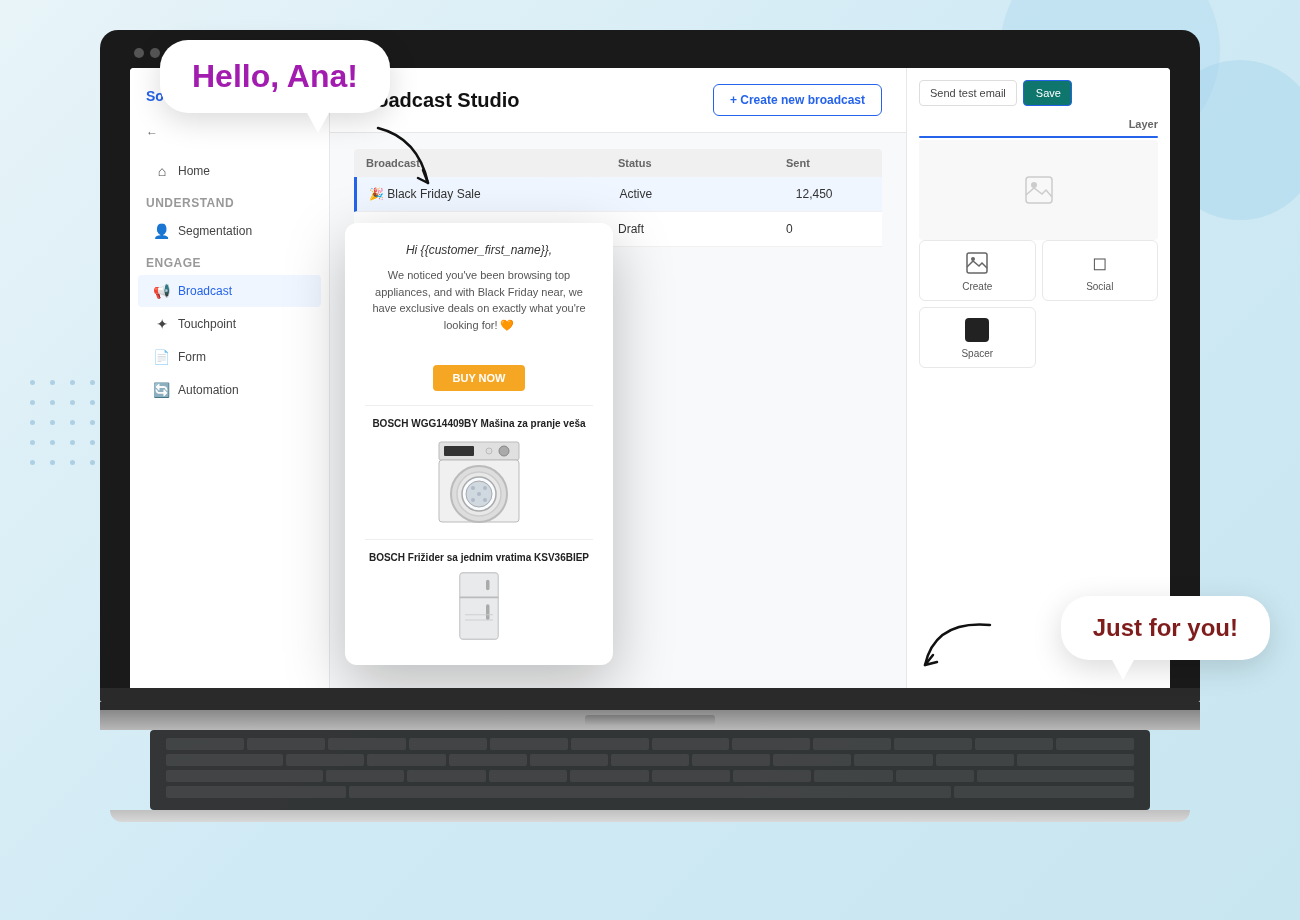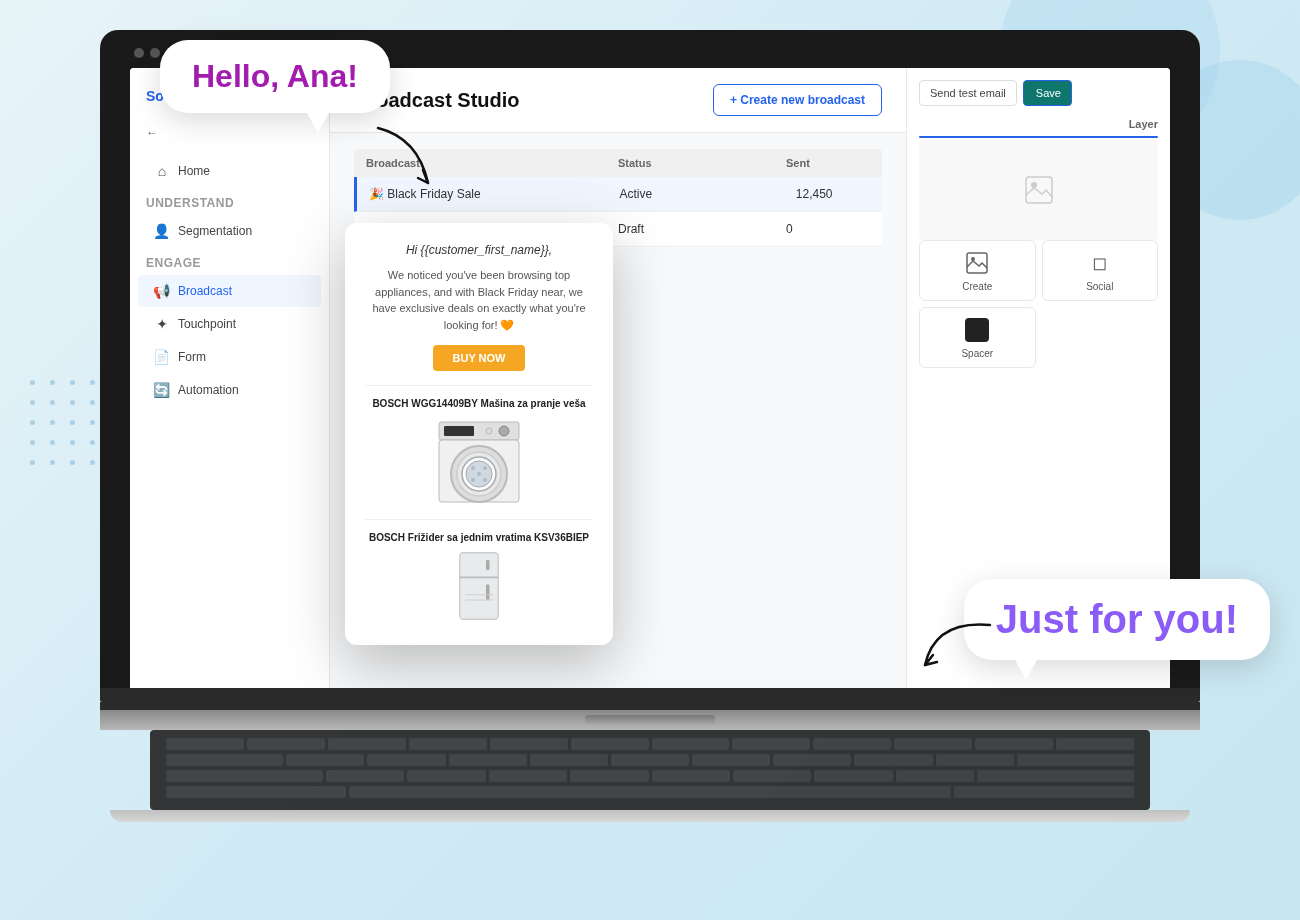--- a/index.html
+++ b/index.html
@@ -346,20 +346,21 @@
     .email-buy-btn {
       background: #f5a623;
       color: #fff;
       border: none;
       padding: 7px 20px;
       border-radius: 4px;
       font-size: 11px;
       font-weight: 600;
       margin-bottom: 14px;
       cursor: pointer;
+      margin-top: 20px;
     }
     .email-product {
       border-top: 1px solid #eee;
       padding-top: 12px;
       margin-bottom: 8px;
     }
     .email-product-name {
       font-size: 10px;
       font-weight: 600;
       color: #222;
@@ -420,23 +421,23 @@
       position: absolute;
       bottom: 260px;
       right: 30px;
       background: #fff;
       border-radius: 28px;
       padding: 18px 32px;
       box-shadow: 0 8px 30px rgba(0,0,0,0.15);
       z-index: 200;
     }
     .bubble-just-text {
-      font-size: 40px;
+      font-size: 24px;
       font-weight: 800;
-      color: #8b5cf6;
+      color: #7f1d1d;
       white-space: nowrap;
     }
     .bubble-just::after {
       content: '';
       position: absolute;
       bottom: -20px;
       left: 50px;
       width: 0;
       height: 0;
       border-left: 12px solid transparent;

